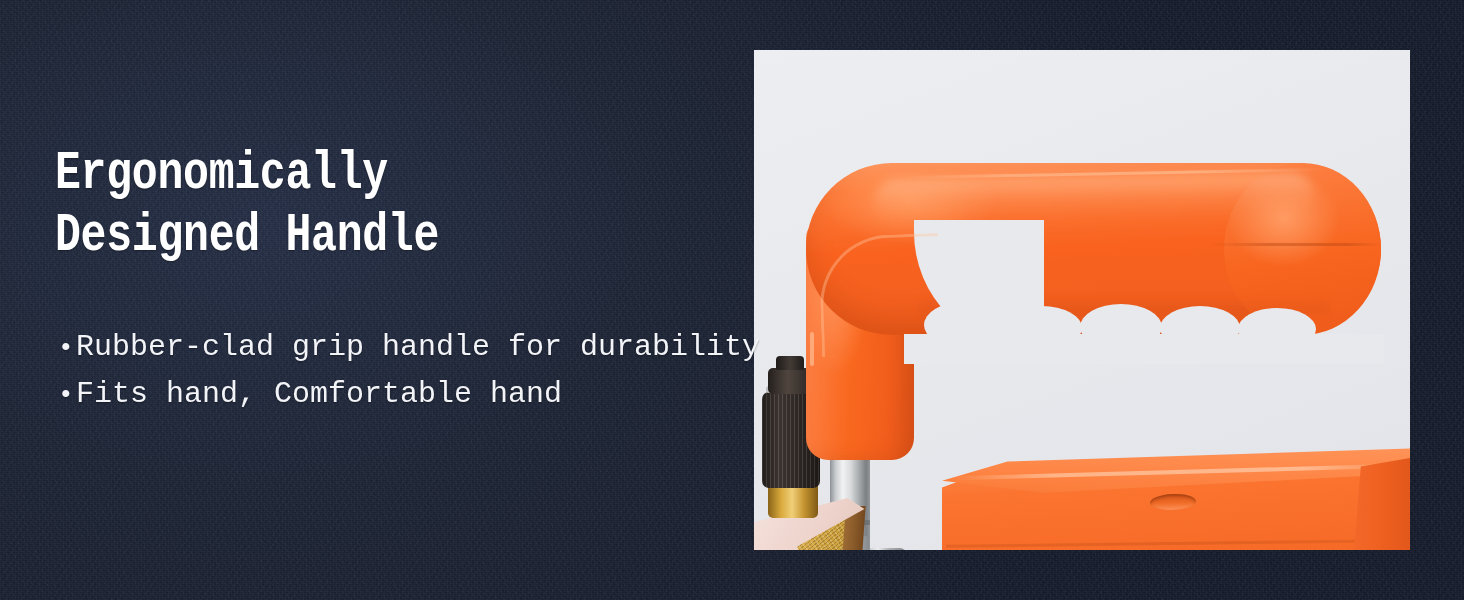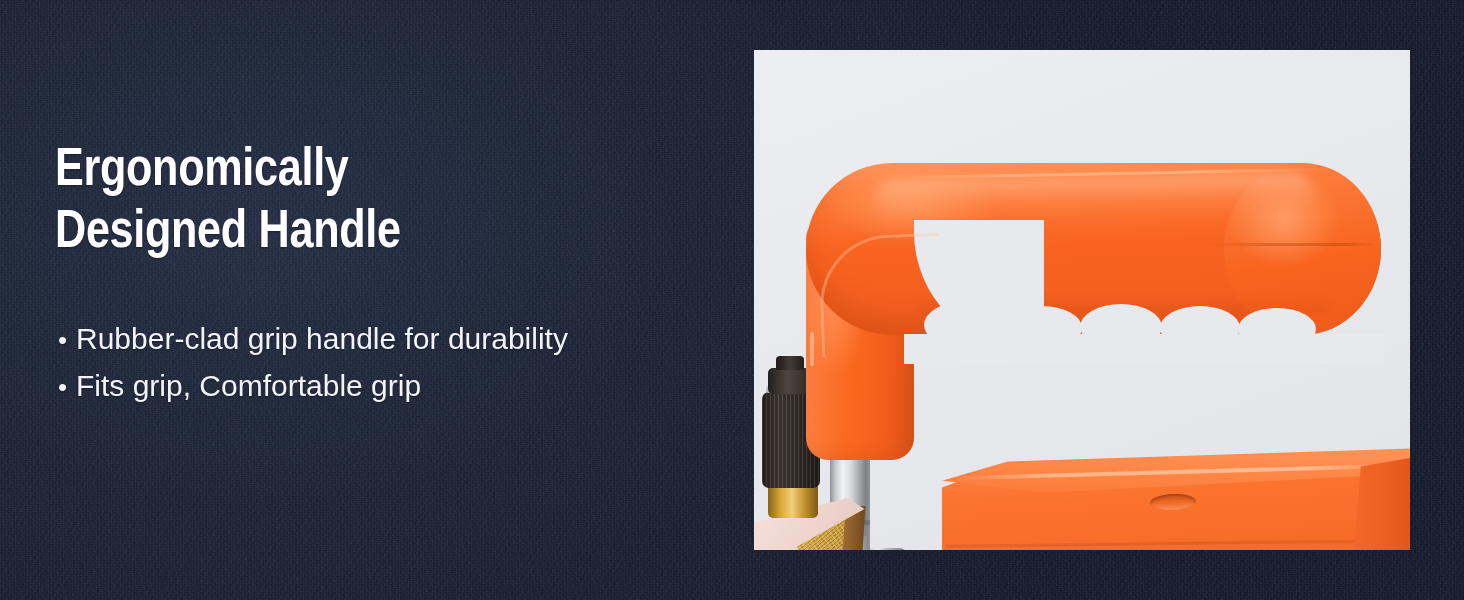--- a/index.html
+++ b/index.html
@@ -36,23 +36,24 @@
     opacity:.4;
     background-image:
       repeating-linear-gradient(71deg, rgba(200,215,240,.05) 0 1px, rgba(0,0,0,0) 1px 7px),
       repeating-linear-gradient(-53deg, rgba(190,205,235,.045) 0 1px, rgba(0,0,0,0) 1px 6px);
     mix-blend-mode:screen;
   }
 
   
   .text-col {
     position:absolute;
-    left:55px; top:4px;
+    left:55px; top:12px;
     width:660px; height:489px;
     z-index:5;
+    font-family:Liberation Mono, monospace;
   }
 
   .headline {
     position:absolute;
     top:131px; left:0;
     color:#ffffff;
     font-weight:700;
     font-size:54px;
     line-height:62px;
     letter-spacing:-0.4px;
@@ -375,21 +376,21 @@
       <span class="hl-line">Designed Handle</span>
     </div>
 
     <ul class="bullets">
       <li>
         <span class="dot">•</span>
         <span>Rubber-clad grip handle for durability</span>
       </li>
       <li>
         <span class="dot">•</span>
-        <span>Fits grip, Comfortable grip</span>
+        <span>Fits hand, Comfortable hand</span>
       </li>
     </ul>
 
   </div>
 
   <div class="photo">
     <div class="photo-bg"></div>
 
     <div class="handle">
 

